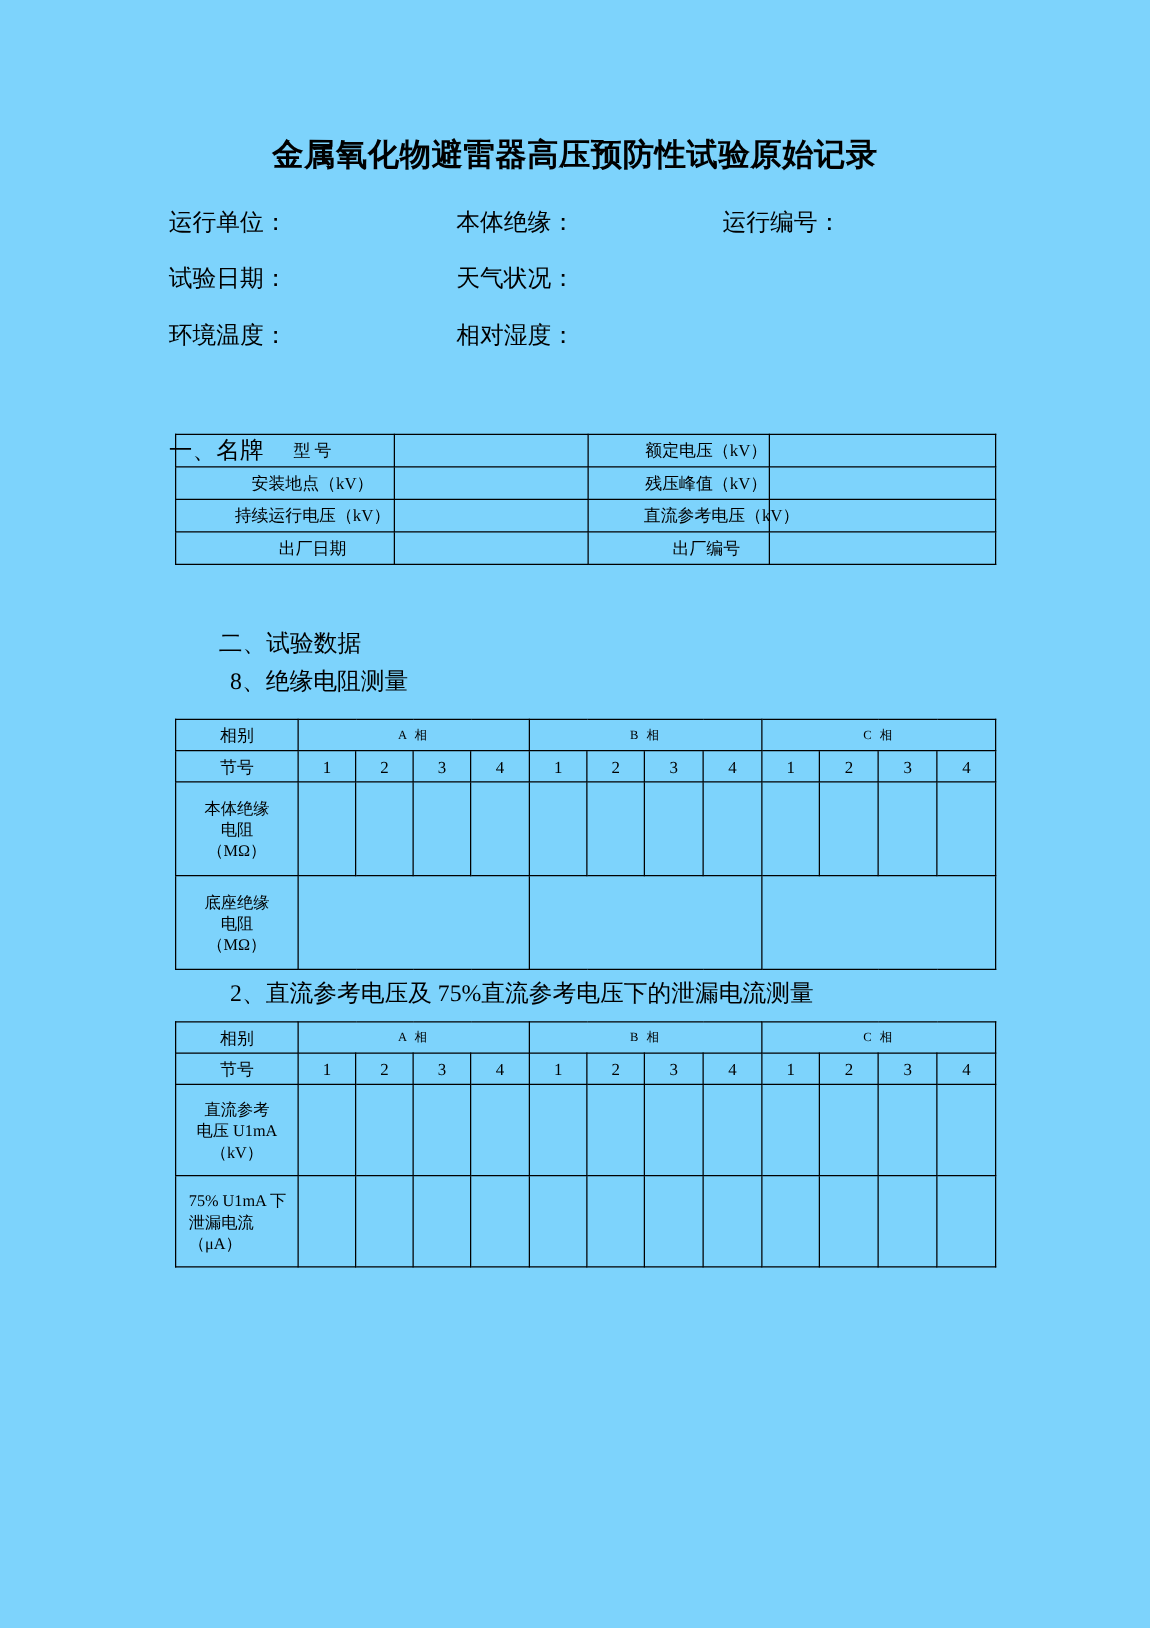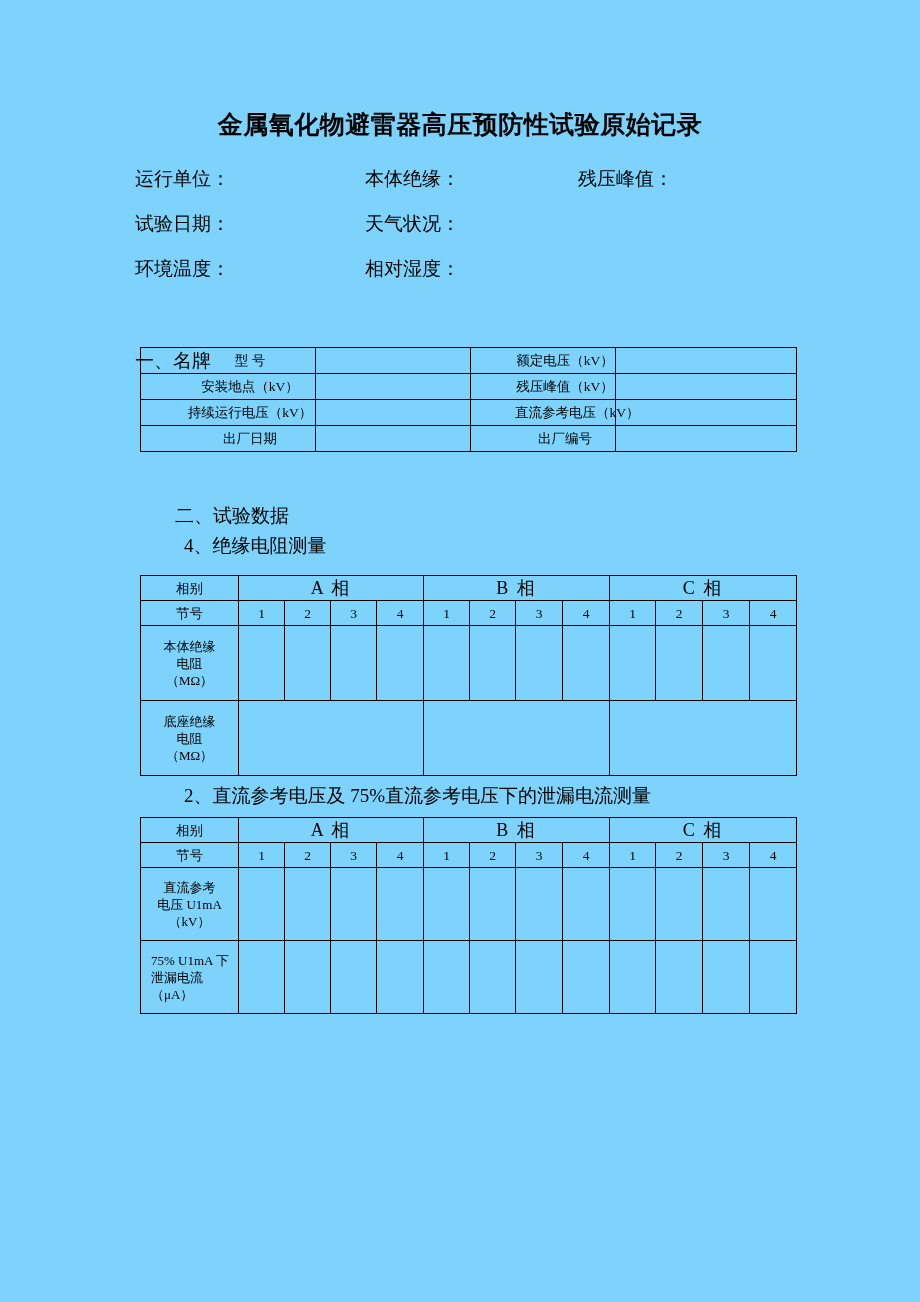--- a/index.html
+++ b/index.html
@@ -98,21 +98,21 @@
   }
 
   
   #table-nameplate { top: 347px; }
   #table-nameplate td { height: 25px; }
   #table-nameplate td.label-cell { font-size: 13.5px; padding-left: 44px; }
   #table-nameplate td.blank-cell { }
 
   
   .meas-table td.hdr { height: 24px; }
-  .meas-table td.phase-label { font-size: 18px; letter-spacing: 2px; margin-top: 40px; }
+  .meas-table td.phase-label { font-size: 10px; letter-spacing: 2px; margin-top: 40px; }
   #table-insulation { top: 575px; }
   #table-leakage    { top: 817px; }
 
   .rowlabel {
     font-size: 13px;
     line-height: 22px;
     white-space: normal;
   }
   .rowlabel .ln { display: block; }
   .rowlabel.left-align { text-align: left; padding-left: 10px; }
@@ -124,21 +124,21 @@
 <body>
 
 <div class="page">
 
   <div class="doc-title">金属氧化物避雷器高压预防性试验原始记录</div>
 
   <div class="field-rows">
     <div class="field-row">
       <span class="field-label fcol1">运行单位：</span>
       <span class="field-label fcol2">本体绝缘：</span>
-      <span class="field-label fcol3">残压峰值：</span>
+      <span class="field-label fcol3">运行编号：</span>
     </div>
     <div class="field-row">
       <span class="field-label fcol1">试验日期：</span>
       <span class="field-label fcol2">天气状况：</span>
       <span class="field-label fcol3"></span>
     </div>
     <div class="field-row">
       <span class="field-label fcol1">环境温度：</span>
       <span class="field-label fcol2">相对湿度：</span>
       <span class="field-label fcol3"></span>
@@ -177,21 +177,21 @@
         <td class="label-cell">出厂日期</td>
         <td class="blank-cell"></td>
         <td class="label-cell">出厂编号</td>
         <td class="blank-cell"></td>
       </tr>
     </tbody>
   </table>
 
   <div class="section-heading" id="heading-testdata">二、试验数据</div>
 
-  <div class="sub-heading" id="sub-heading-1">4、绝缘电阻测量</div>
+  <div class="sub-heading" id="sub-heading-1">8、绝缘电阻测量</div>
 
   <table class="form-table meas-table" id="table-insulation">
     <colgroup>
       <col style="width:98px">
       <col style="width:46px">
         <col style="width:46px">
         <col style="width:46px">
         <col style="width:47px">
       <col style="width:46px">
         <col style="width:46px">

